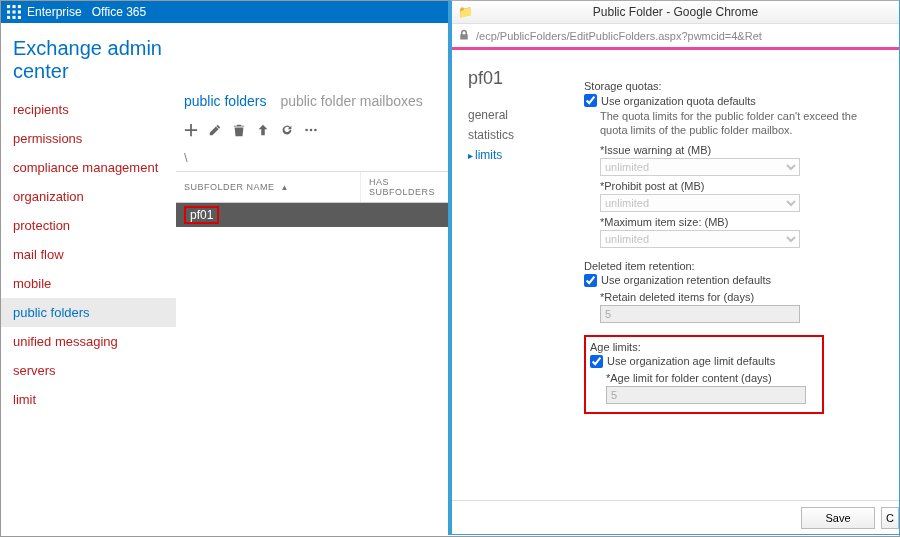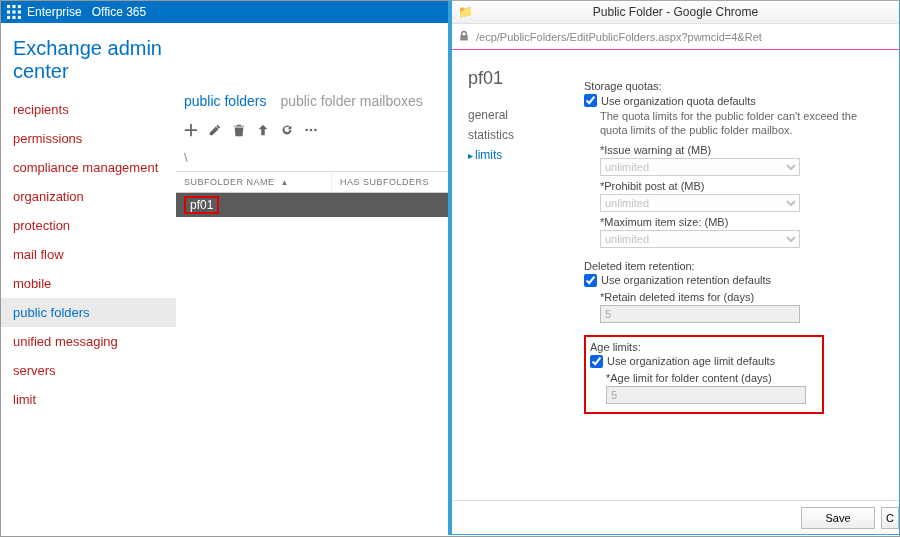--- a/index.html
+++ b/index.html
@@ -17,31 +17,31 @@
   .left-nav li.selected { background:#eaeaea; color:#0072c6; }
   .center-col { width:272px; display:flex; flex-direction:column; padding-top:70px; }
   .tablinks { padding:0 8px 10px 8px; font-size:14px; }
   .tablinks .active { color:#0072c6; }
   .tablinks .inactive { color:#9a9a9a; margin-left:10px; }
   .toolbar { display:flex; gap:10px; align-items:center; padding:4px 8px 8px 8px; color:#666; }
   .toolbar svg { width:14px; height:14px; fill:#666; cursor:pointer; }
   .breadcrumb { padding:2px 8px 6px 8px; color:#888; }
   .grid-head { display:flex; background:#fff; border-top:1px solid #ddd; border-bottom:1px solid #ccc; font-size:9px; letter-spacing:0.5px; color:#777; text-transform:uppercase; }
   .grid-head .col1 { flex:1; display:flex; align-items:center; padding:5px 8px; gap:6px; }
-  .grid-head .col2 { width:117px; padding:5px 8px; border-left:1px solid #eee; }
+  .grid-head .col2 { width:88px; padding:5px 8px; border-left:1px solid #eee; }
   .grid-head .sort-icon { font-size:8px; }
   .grid-row { display:flex; background:#5b5b5b; color:#fff; font-size:12px; }
   .grid-row .col1 { flex:1; padding:3px 8px; }
   .grid-row .col2 { width:95px; padding:3px 8px; }
   .pf01-box { display:inline-block; border:2px solid #d00; padding:0 4px; line-height:14px; }
   
   .popup { position:absolute; left:448px; top:0; width:452px; height:535px; border-left:4px solid #3aa0d8; border-top:1px solid #aaa; border-right:1px solid #3aa0d8; border-bottom:1px solid #3aa0d8; background:#f8f8f8; display:flex; flex-direction:column; }
   .popup-title { text-align:center; font-size:12px; color:#333; padding:4px 0; background:linear-gradient(#fff,#f0f0f0); border-bottom:1px solid #e0e0e0; position:relative; }
   .popup-icon { position:absolute; left:6px; top:4px; font-size:12px; }
-  .url-bar { display:flex; align-items:center; gap:6px; height:26px; background:#fff; padding:0 6px; border-bottom:1px solid #ec4899; font-size:11px; color:#888; }
+  .url-bar { display:flex; align-items:center; gap:6px; height:26px; background:#fff; padding:0 6px; border-bottom:3px solid #ec4899; font-size:11px; color:#888; }
   .lock { width:12px; height:12px; }
   .url-bar input { flex:1; border:none; background:transparent; font-size:11px; color:#888; }
   .popup-body { flex:1; display:flex; background:#fff; overflow:hidden; }
   .edit-left { width:132px; padding:18px 16px 0 16px; }
   .edit-left h2 { font-size:18px; color:#5b5b5b; font-weight:normal; margin-bottom:16px; }
   .edit-left .navitem { font-size:12px; color:#666; padding:3px 0; cursor:pointer; }
   .edit-left .navitem.sel { color:#0072c6; }
   .edit-left .arrow { color:#0072c6; margin-right:2px; font-size:10px; }
   .edit-right { flex:1; padding:30px 10px 0 0; font-size:11px; color:#444; overflow:auto; }
   .section { margin-bottom:12px; padding-right:10px; }

